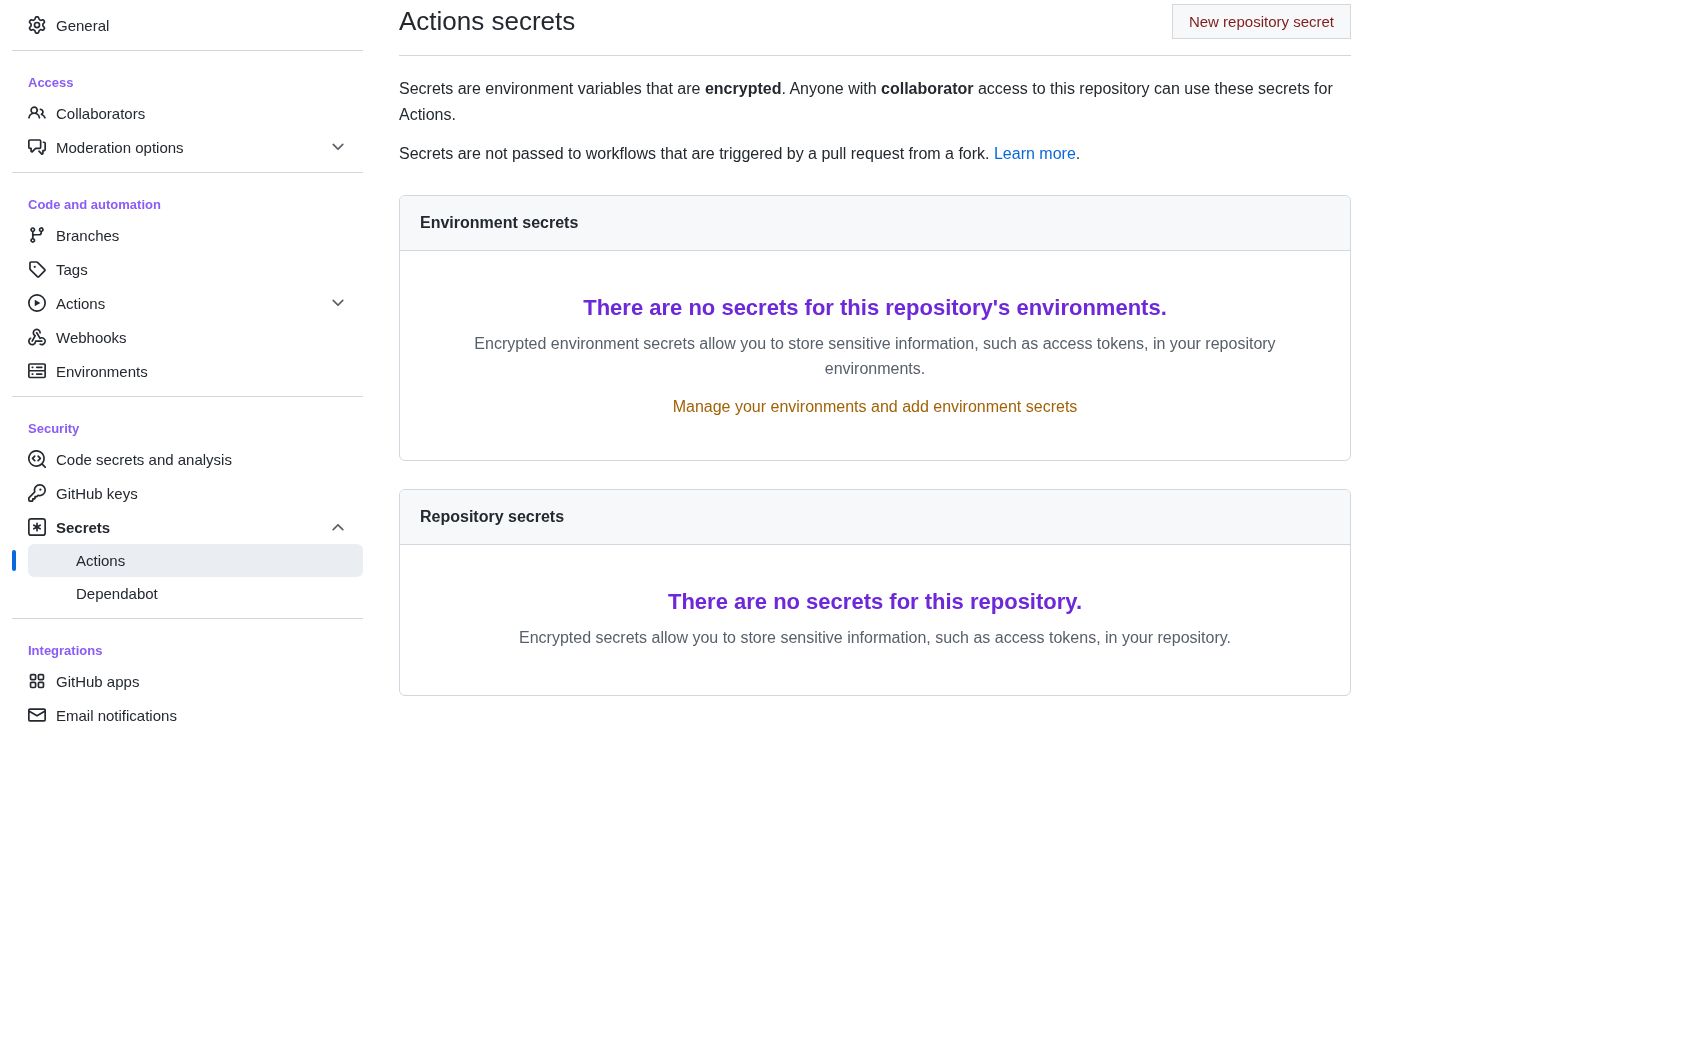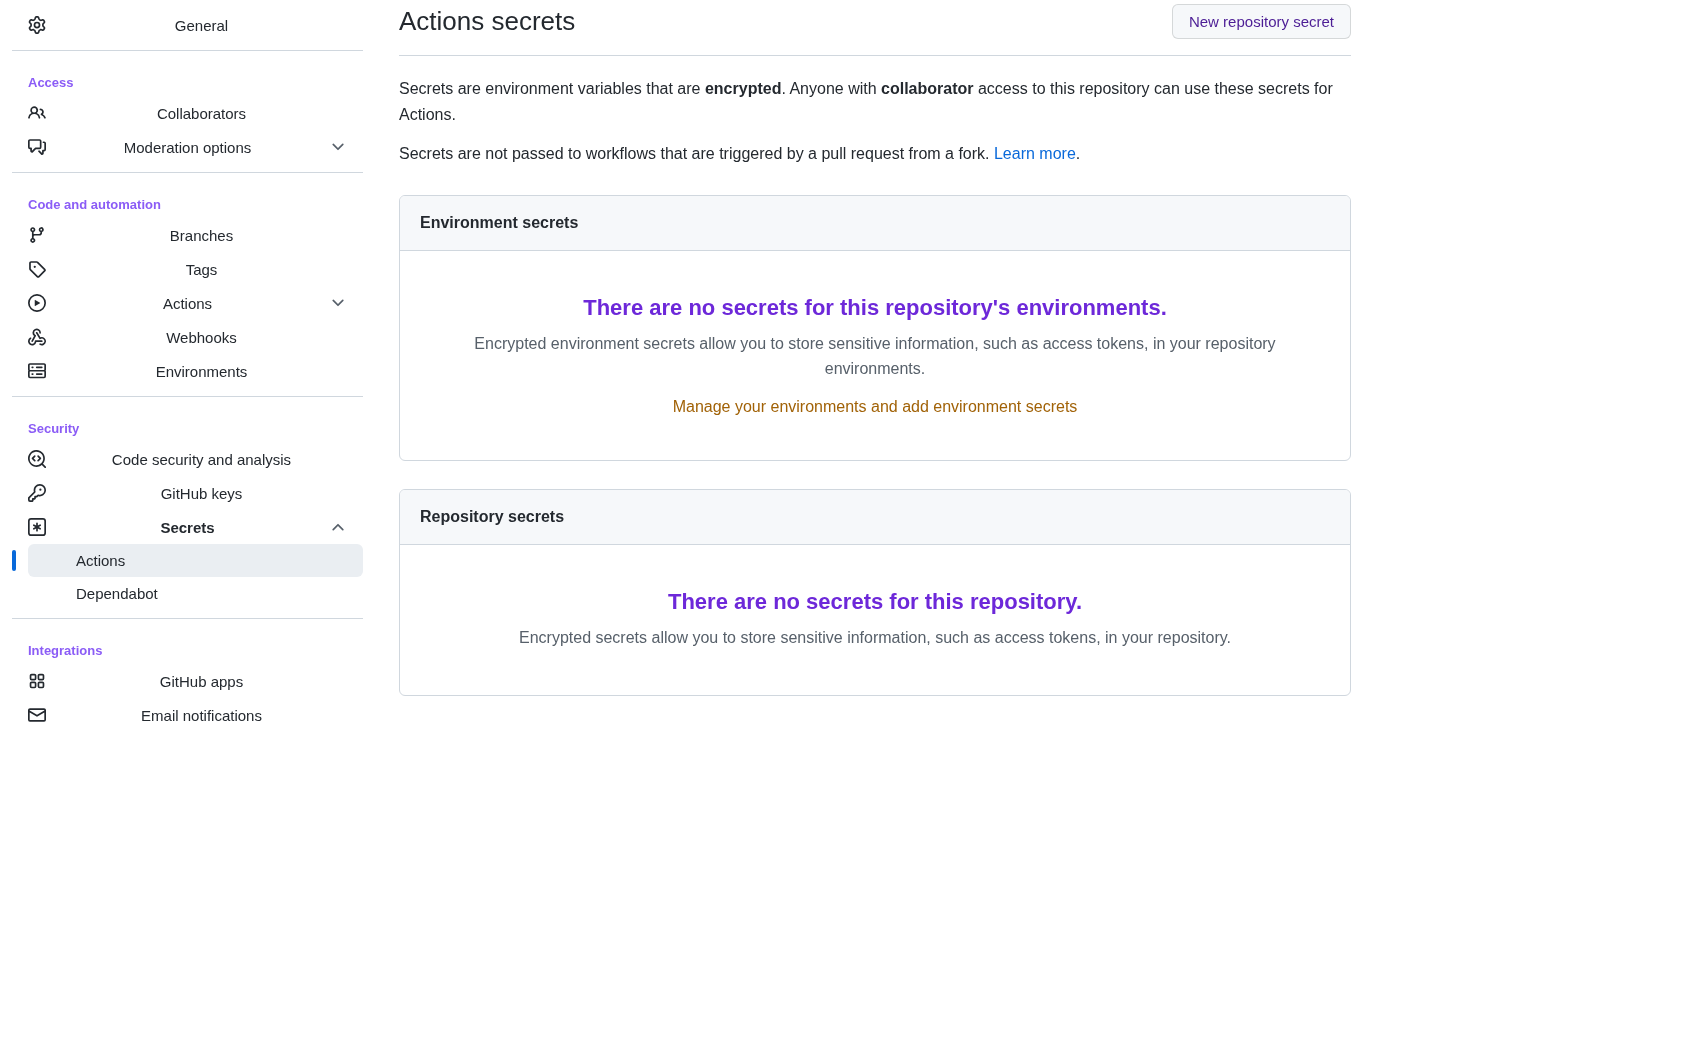--- a/index.html
+++ b/index.html
@@ -30,21 +30,20 @@
 .sidebar-item {
   display: flex;
   align-items: center;
   gap: 10px;
   padding: 8px 16px;
   border-radius: 6px;
   cursor: pointer;
   color: #24292f;
   font-size: 15px;
   position: relative;
-  text-align: center;
 }
 .sidebar-item .icon {
   width: 18px;
   height: 18px;
   display: flex;
   align-items: center;
   justify-content: center;
   color: #24292f;
   flex-shrink: 0;
 }
@@ -86,25 +85,25 @@
   margin-bottom: 20px;
 }
 .page-title {
   font-size: 26px;
   font-weight: 400;
   color: #24292f;
 }
 .btn {
   background: #f6f8fa;
   border: 1px solid rgba(27,31,36,0.15);
-  border-radius: 6px;
+  border-radius: 0;
   padding: 8px 16px;
   font-size: 15px;
   font-weight: 500;
-  color: #4c1d95;
+  color: #7f1d1d;
   cursor: pointer;
 }
 .intro p {
   font-size: 16px;
   color: #24292f;
   line-height: 1.6;
   margin-bottom: 14px;
 }
 .intro b { font-weight: 600; }
 .intro a { color: #0969da; text-decoration: none; }
@@ -238,21 +237,21 @@
 
   <div class="sidebar-section">
     <div class="section-heading">Security</div>
     <div class="sidebar-item">
       <span class="icon">
         <svg viewBox="0 0 16 16" fill="currentColor">
             <path d="M8.47 4.97a.75.75 0 0 0 0 1.06L9.94 7.5 8.47 8.97a.75.75 0 1 0 1.06 1.06l2-2a.75.75 0 0 0 0-1.06l-2-2a.75.75 0 0 0-1.06 0ZM6.53 6.03a.75.75 0 0 0-1.06-1.06l-2 2a.75.75 0 0 0 0 1.06l2 2a.75.75 0 1 0 1.06-1.06L5.06 7.5Z"></path>
             <path d="M12.246 13.307a7.501 7.501 0 1 1 1.06-1.06l2.474 2.473a.749.749 0 0 1-.326 1.275.749.749 0 0 1-.734-.215ZM1.5 7.5a6.002 6.002 0 0 0 3.608 5.504 6.002 6.002 0 0 0 6.486-1.117.748.748 0 0 1 .292-.293A6 6 0 1 0 1.5 7.5Z"></path>
           </svg>
       </span>
-      <span class="label">Code security and analysis</span>
+      <span class="label">Code secrets and analysis</span>
     </div>
     <div class="sidebar-item">
       <span class="icon">
         <svg viewBox="0 0 16 16" fill="currentColor">
             <path d="M10.5 0a5.499 5.499 0 1 1-1.288 10.848l-.932.932a.749.749 0 0 1-.53.22H7v.75a.749.749 0 0 1-.22.53l-.5.5a.749.749 0 0 1-.53.22H5v.75a.749.749 0 0 1-.22.53l-.5.5a.749.749 0 0 1-.53.22h-2A1.75 1.75 0 0 1 0 14.25v-2c0-.199.079-.389.22-.53l4.932-4.932A5.5 5.5 0 0 1 10.5 0Zm-4 5.5c-.001.431.069.86.205 1.269a.75.75 0 0 1-.181.768L1.5 12.56v1.69c0 .138.112.25.25.25h1.69l.06-.06v-1.19a.75.75 0 0 1 .75-.75h1.19l.06-.06v-1.19a.75.75 0 0 1 .75-.75h1.19l1.023-1.025a.75.75 0 0 1 .768-.18A4 4 0 1 0 6.5 5.5ZM11 6a1 1 0 1 1 0-2 1 1 0 0 1 0 2Z"></path>
           </svg>
       </span>
       <span class="label">GitHub keys</span>
     </div>
     <div class="sidebar-item bold">

